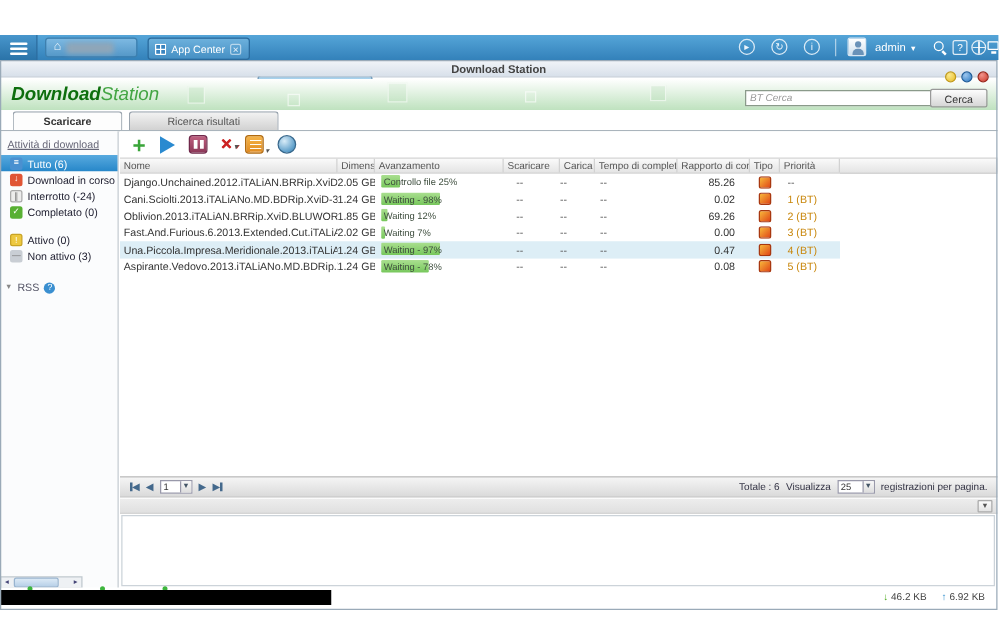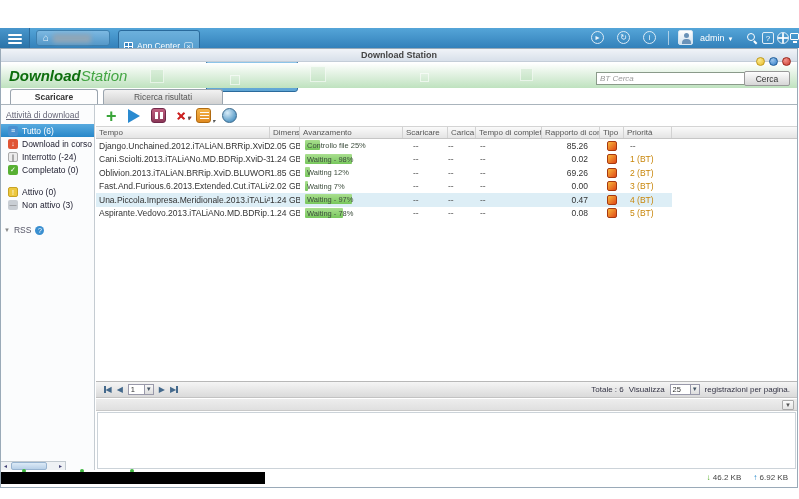--- a/index.html
+++ b/index.html
@@ -6,21 +6,21 @@
   *{box-sizing:border-box;}
   #screen{position:relative;width:799px;height:499px;background:#fff;font-family:"Liberation Sans",sans-serif;overflow:hidden;}
 
   
   .topbar{position:absolute;left:0;top:28px;width:799px;height:20px;background:linear-gradient(#55a5d8,#3381ba);}
   .hamb{position:absolute;left:0;top:0;width:30px;height:20px;background:linear-gradient(#4896cc,#2a73a8);border-right:1px solid #2a6a9c;padding-top:4px;cursor:pointer;}
   .hamb i{display:block;width:14px;height:2px;background:#fff;margin:2px auto 0;border-radius:1px;}
   .home{position:absolute;left:36px;top:2px;width:74px;height:16px;background:linear-gradient(#7db9e2,#5598c8);border:1px solid #3d7fae;border-radius:3px;display:flex;align-items:center;gap:4px;padding:0 6px;color:#fff;font-size:9px;}
   .home-glyph{font-size:10px;line-height:10px;color:#f0f7fc;}
   .blurbox{width:38px;height:9px;background:#8fa6b8;filter:blur(2px);border-radius:2px;}
-  .dtab{position:absolute;top:2px;height:32px;border:1px solid #2a6a9c;border-radius:3px;background:linear-gradient(#6cb0dc,#4690c4);color:#fff;font-size:8.5px;display:flex;align-items:center;gap:4px;padding:0 5px;white-space:nowrap;cursor:pointer;}
+  .dtab{position:absolute;top:2px;height:18px;border:1px solid #2a6a9c;border-radius:3px;background:linear-gradient(#6cb0dc,#4690c4);color:#fff;font-size:8.5px;display:flex;align-items:center;gap:4px;padding:0 5px;white-space:nowrap;cursor:pointer;}
   .dtab.active{background:linear-gradient(#8ec6ea,#5fa5d4);margin-top:30px;}
   .dtab .close{font-size:8px;color:#eaf3fa;border:1px solid rgba(255,255,255,.55);border-radius:2px;width:9px;height:9px;line-height:7px;text-align:center;cursor:pointer;}
   .grid-ic{width:9px;height:9px;border-radius:1px;background-color:#fff;background-image:linear-gradient(#3a85c0,#3a85c0),linear-gradient(#3a85c0,#3a85c0),linear-gradient(#3a85c0,#3a85c0),linear-gradient(#3a85c0,#3a85c0);background-size:3px 3px;background-position:1px 1px,5px 1px,1px 5px,5px 5px;background-repeat:no-repeat;}
   .dl-ic{width:9px;height:9px;border-radius:2px;background:linear-gradient(#7ec84e,#3d8d20);color:#fff;font-size:7px;line-height:9px;text-align:center;}
   .tico{position:absolute;top:3px;width:13px;height:13px;border:1px solid #dcebf6;border-radius:50%;color:#eef6fc;font-size:8px;line-height:12px;text-align:center;cursor:pointer;}
   .tdiv{position:absolute;left:668px;top:3px;width:1px;height:14px;background:rgba(255,255,255,.55);}
   .avatar{position:absolute;left:678px;top:2px;width:15px;height:15px;border:1px solid #d8e6f2;border-radius:2px;background:linear-gradient(#ffffff,#cfe0ee);cursor:pointer;}
   .avatar:before{content:"";position:absolute;left:5px;top:2px;width:5px;height:5px;border-radius:50%;background:#6a92b8;}
   .avatar:after{content:"";position:absolute;left:3px;top:8px;width:9px;height:5px;border-radius:4px 4px 0 0;background:#6a92b8;}
   .adminlbl{position:absolute;left:700px;top:5px;color:#fff;font-size:9px;cursor:pointer;}
@@ -243,21 +243,21 @@
         <span class="tb tb-play"></span>
         <span class="tb tb-pause"></span>
         <span class="tb tb-del">×<i class="marr">▾</i></span>
         <span class="tb tb-list">
             <i class="marr">▾</i>
           </span>
         <span class="tb tb-globe"></span>
       </div>
 
       <div class="gridhead" id="grid-head">
-          <span class="gh" style="width: 174px;">Tempo</span>
+          <span class="gh" style="width: 174px;">Nome</span>
           <span class="gh r" style="width: 30px;">Dimensi...</span>
           <span class="gh" style="width: 103px;">Avanzamento</span>
           <span class="gh" style="width: 45px;">Scaricare</span>
           <span class="gh" style="width: 28px;">Carica</span>
           <span class="gh" style="width: 66px;">Tempo di completam...</span>
           <span class="gh r" style="width: 58px;">Rapporto di cond...</span>
           <span class="gh" style="width: 24px;">Tipo</span>
           <span class="gh" style="width: 48px;">Priorità</span>
           <span class="gh fill"></span>
         </div>

